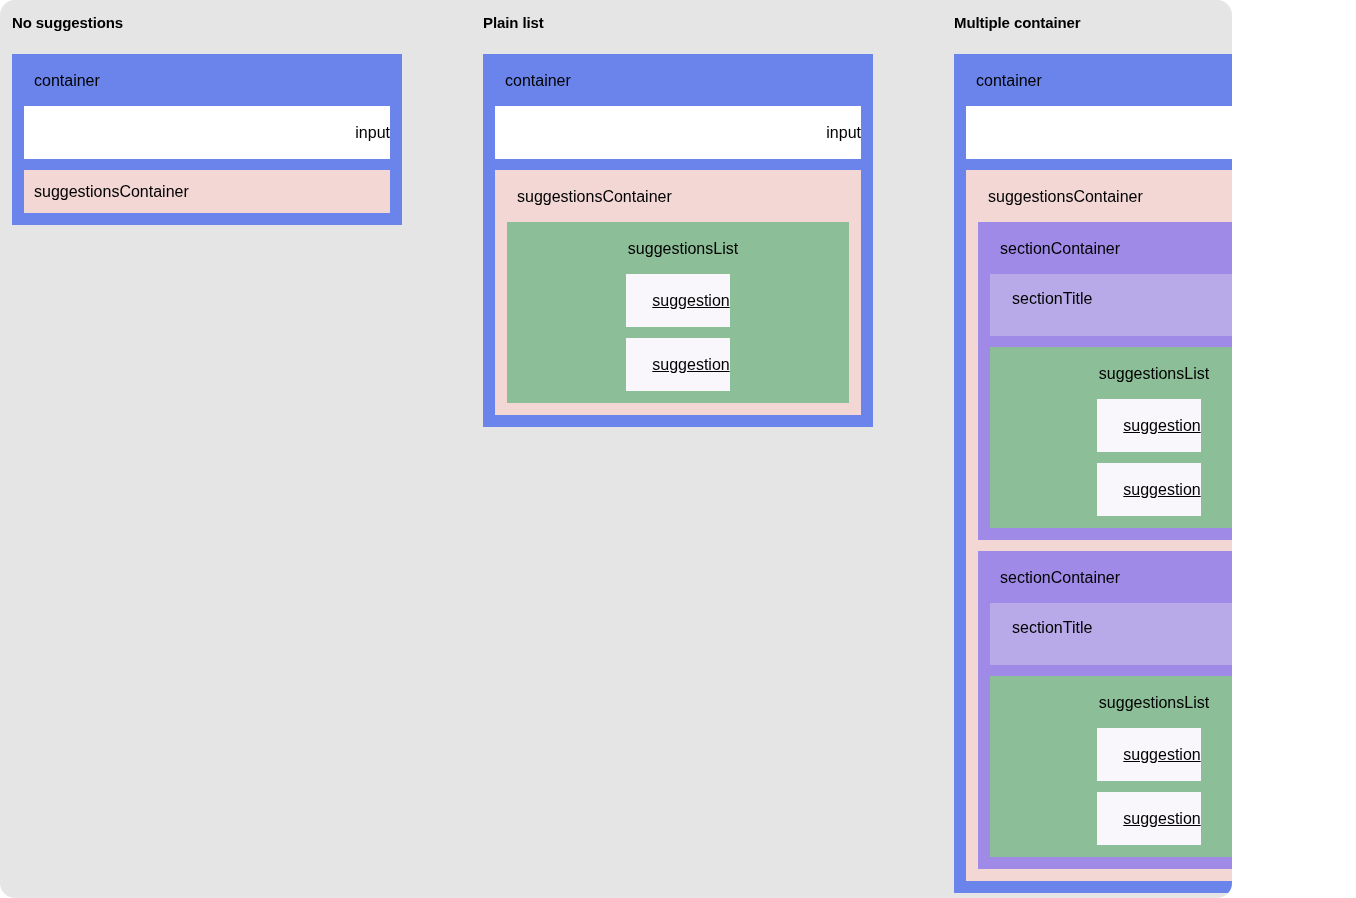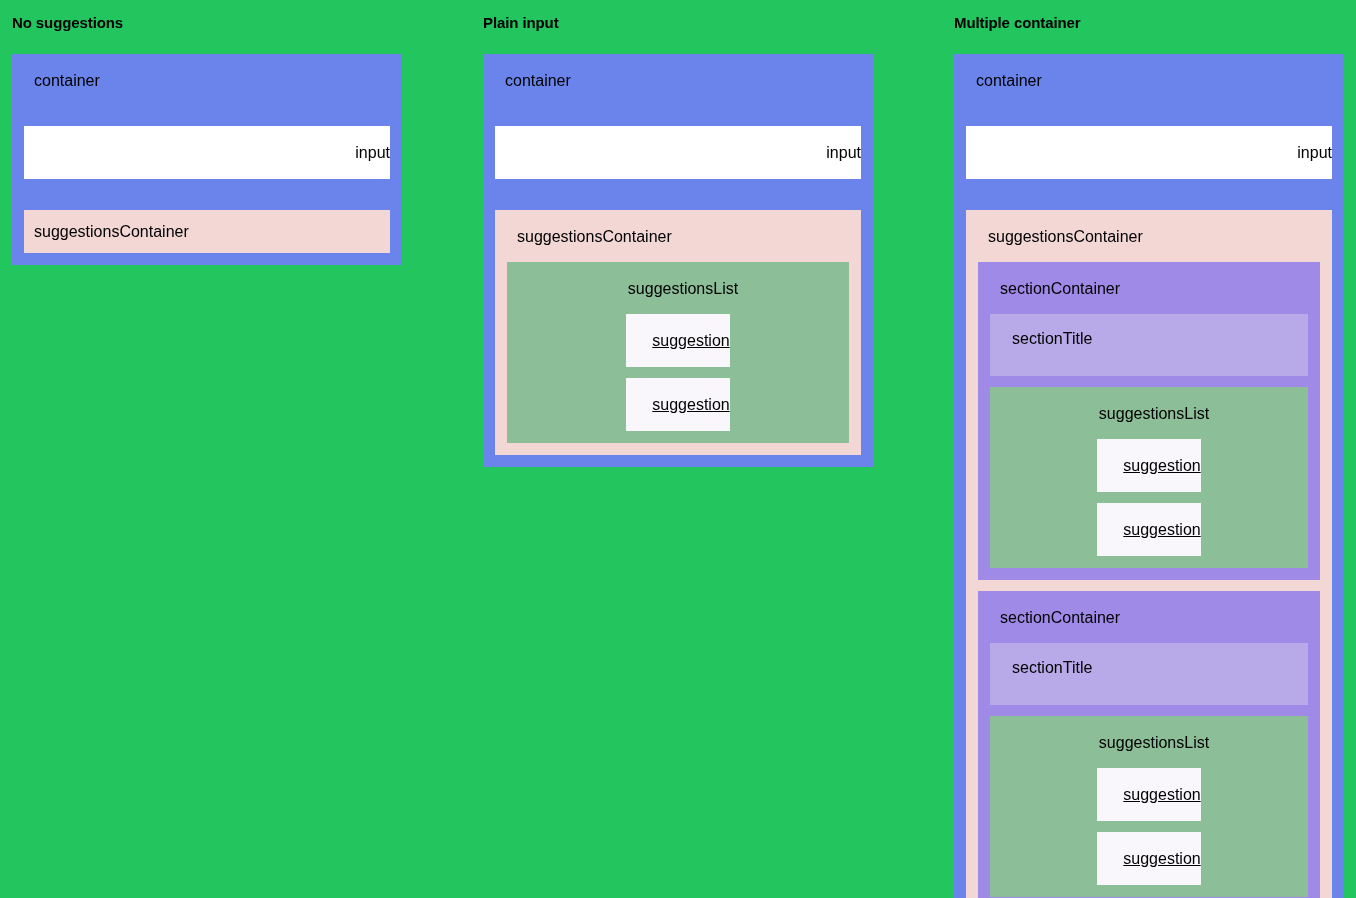--- a/index.html
+++ b/index.html
@@ -7,24 +7,25 @@
   html, body {
     width: 1356px;
     height: 898px;
     background: #ffffff;
     font-family: "Liberation Sans", sans-serif;
     -webkit-font-smoothing: antialiased;
   }
 
   #page {
     position: relative;
-    width: 1356px;
+    width: 1232px;
     height: 898px;
-    background: #22c55e;
+    background: #e5e5e5;
     overflow: hidden;
+    border-radius: 15px;
   }
 
   .columns {
     display: flex;
     flex-direction: row;
     align-items: flex-start;
     padding: 14px 12px 0 12px;
     gap: 81px;
   }
 
@@ -54,21 +55,21 @@
     line-height: 19px;
     color: #000000;
     padding: 5px 0 5px 10px;
   }
 
   .box > .box-child {
     margin-top: 11px;
   }
 
   
-  .box--container        { background: #6a84ec; gap: 20px; }
+  .box--container        { background: #6a84ec; }
   .box--suggestions      { background: #f2d7d5; }
   .box--section          { background: #9f8ae8; }
   .box--list             { background: #8cbf98; align-items: center; }
 
   
   .leaf {
     padding: 17px 0 17px 22px;
     font-size: 16px;
     line-height: 19px;
     color: #000000;
@@ -103,21 +104,21 @@
         <div class="box-label">container</div>
 
         <div class="box-child leaf leaf--input">input</div>
 
         <div class="box-child box box--suggestions box--flat">suggestionsContainer</div>
       </div>
     </div>
 
     <div class="column">
 
-      <div class="column-title">Plain input</div>
+      <div class="column-title">Plain list</div>
 
       <div class="box box--container">
         <div class="box-label">container</div>
 
         <div class="box-child leaf leaf--input">input</div>
 
         <div class="box-child box box--suggestions">
           <div class="box-label">suggestionsContainer</div>
 
           <div class="box-child box box--list">

